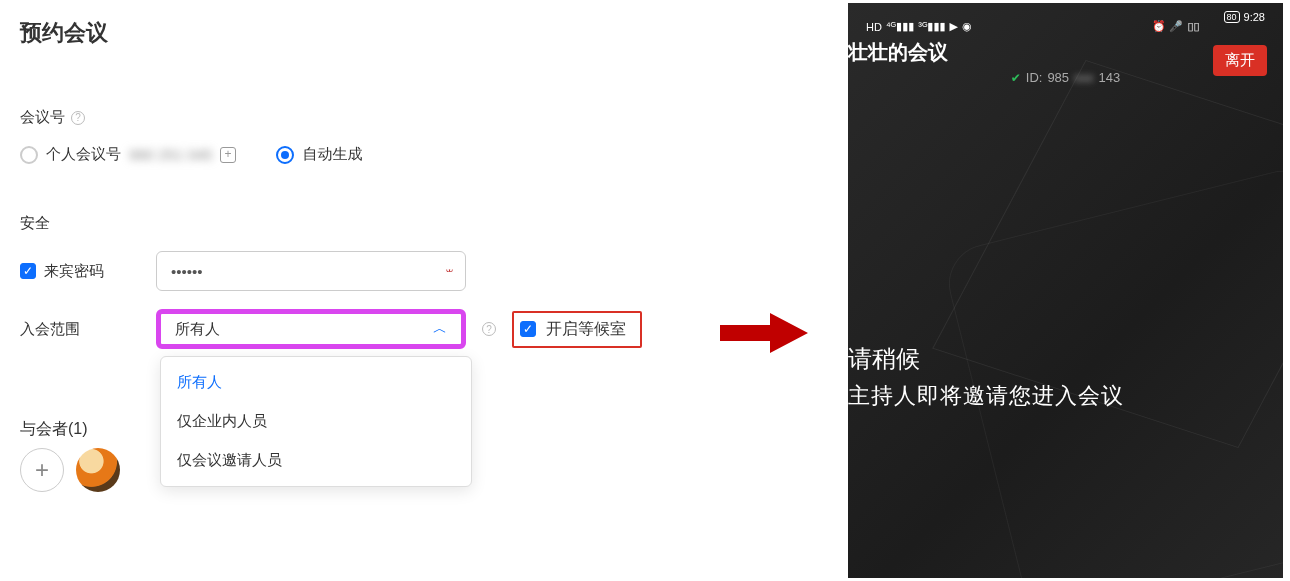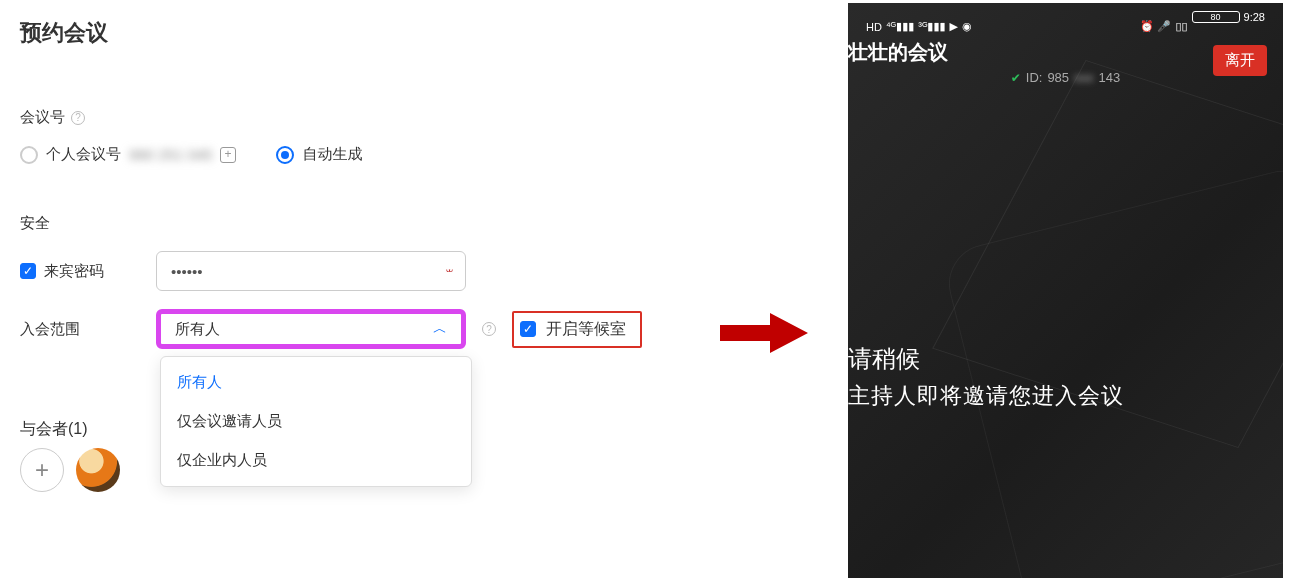--- a/index.html
+++ b/index.html
@@ -253,25 +253,26 @@
     font-size: 11px;
     color: #fff;
   }
   .status-left, .status-right {
     display: flex; gap: 4px; align-items: center;
   }
   .status-icon { font-size: 11px; margin-top: 20px; }
   .battery {
     border: 1px solid #fff;
     border-radius: 3px;
-    padding: 0 18px;
+    padding: 0 2px;
     font-size: 9px;
     display: inline-flex;
     align-items: center;
     height: 12px;
+    margin-left: 20px;
   }
   .phone-header {
     position: relative;
     text-align: left;
     padding: 12px 0 6px;
   }
   .meeting-title {
     font-size: 20px;
     font-weight: 600;
     color: #fff;
@@ -357,22 +358,22 @@
     </div>
   </div>
 
   <div class="form-row">
     <div class="row-label">入会范围</div>
     <div class="select-box">
       <span>所有人</span>
       <span class="chevron-up">︿</span>
       <div class="dropdown">
         <div class="dropdown-item active">所有人</div>
+        <div class="dropdown-item">仅企业内人员</div>
         <div class="dropdown-item">仅会议邀请人员</div>
-        <div class="dropdown-item">仅企业内人员</div>
       </div>
     </div>
     <span class="help-icon">?</span>
     <div class="waiting-room-wrap">
       <span class="checkbox checked">✓</span>
       <span>开启等候室</span>
     </div>
   </div>
 
   <div class="participants-row">

